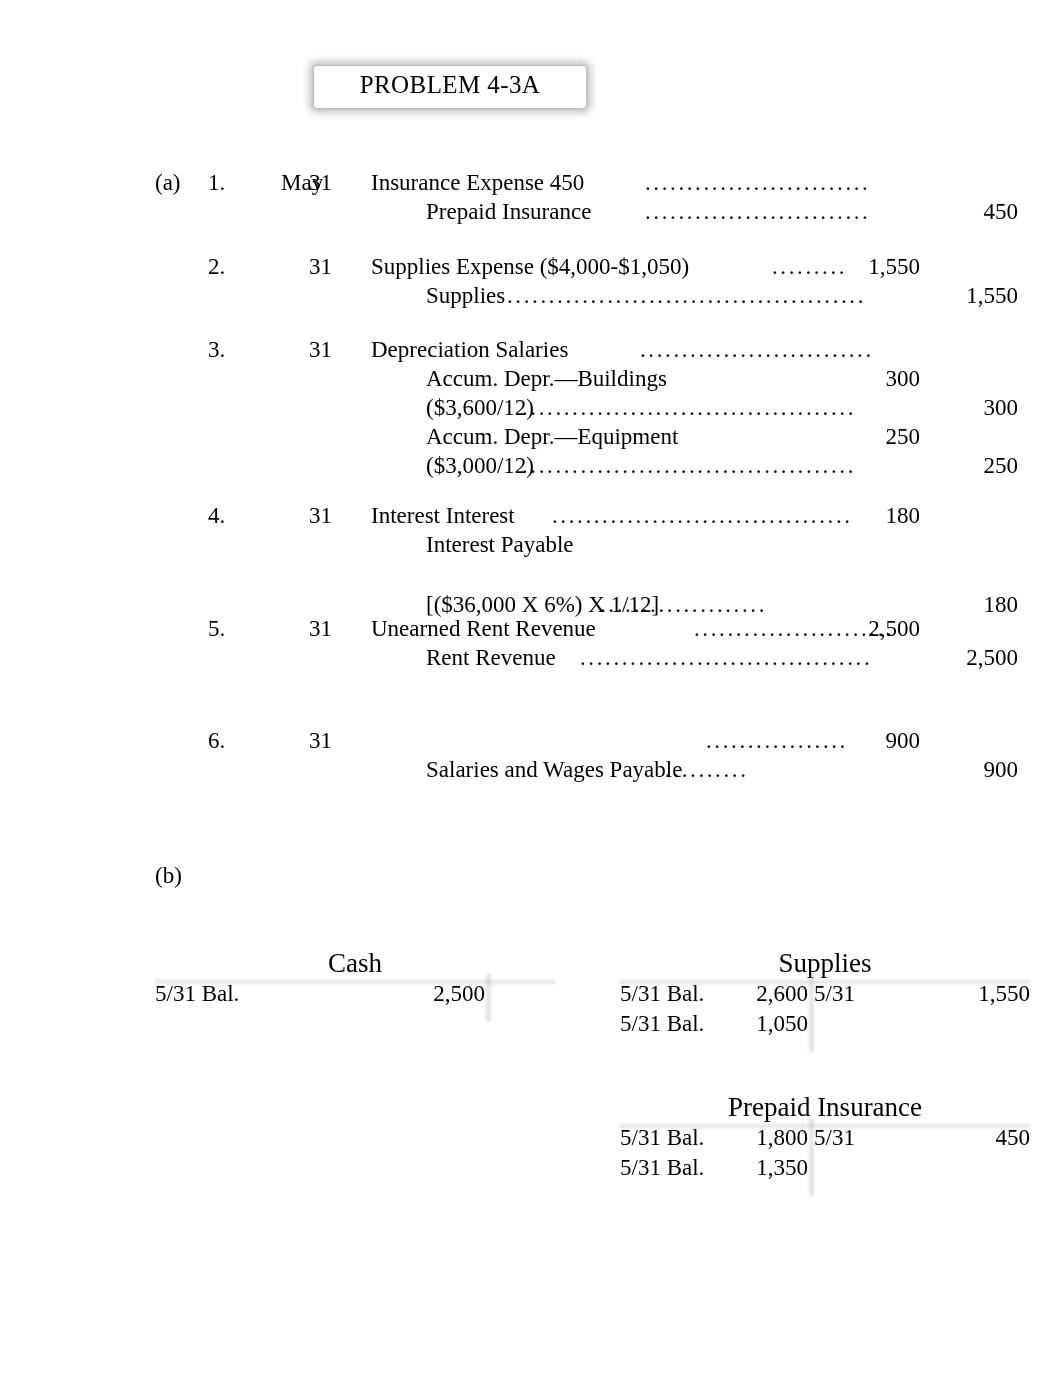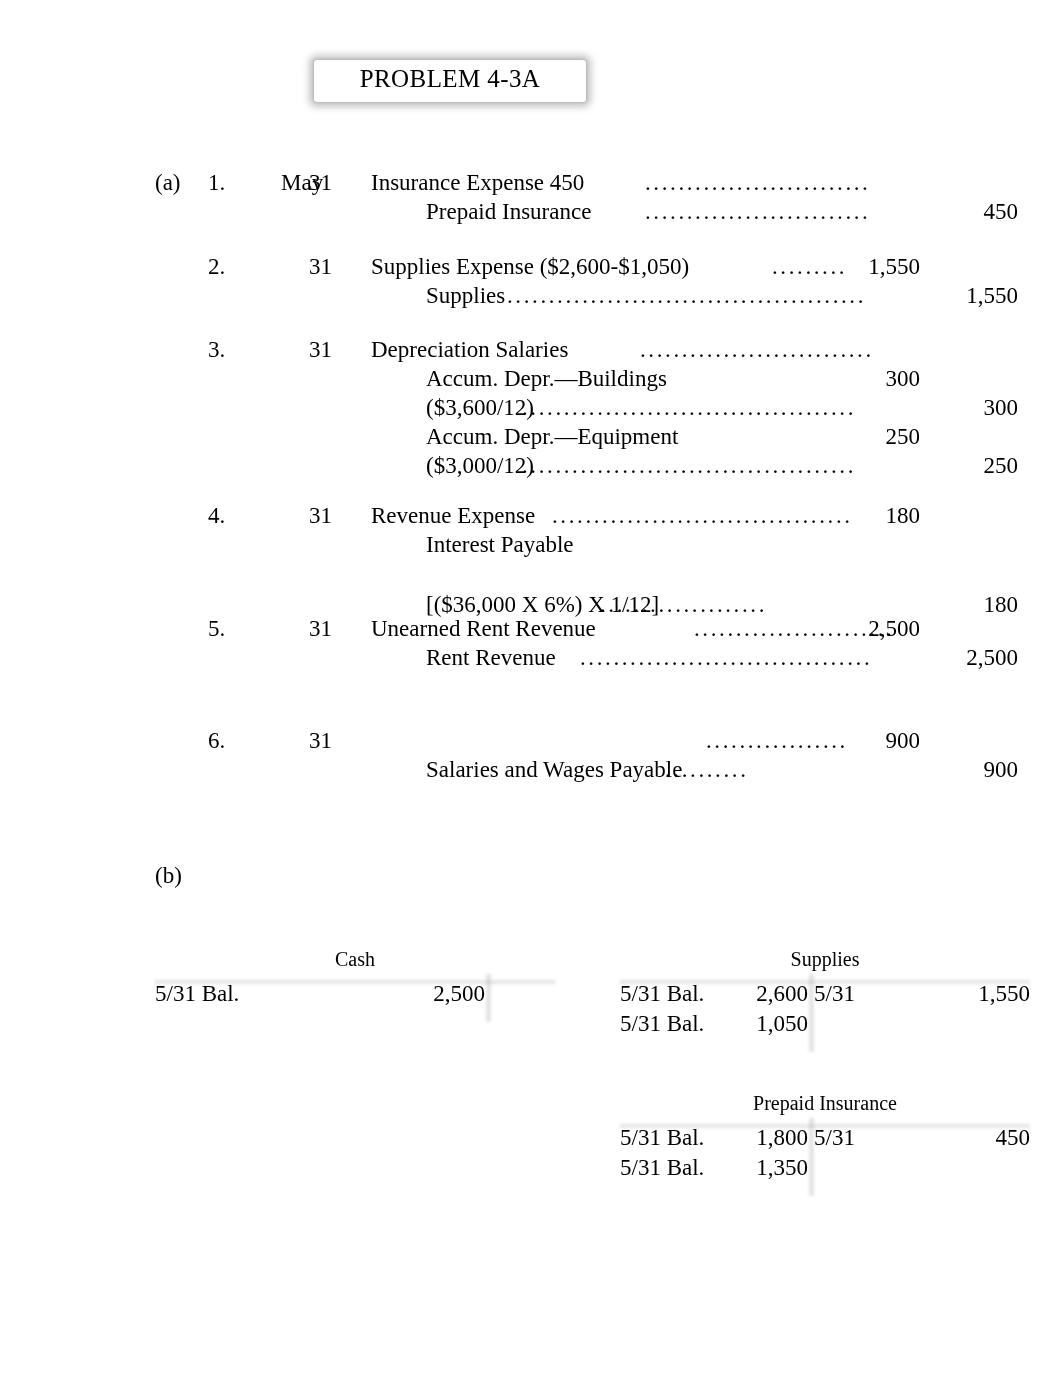--- a/index.html
+++ b/index.html
@@ -12,21 +12,21 @@
     height: 1377px;
     position: relative;
     font-family: "Liberation Serif", "DejaVu Serif", serif;
     color: #000000;
     overflow: hidden;
   }
 
   
   #title-wrap {
     position: absolute;
-    left: 0; top: 56px;
+    left: 0; top: 62px;
     width: 900px;
     text-align: center;
   }
   #title-box {
     display: inline-block;
     position: relative;
     padding: 9px 46px 11px 46px;
   }
   #title-box .shadowbox {
     position: absolute;
@@ -68,21 +68,21 @@
     left: 155px; top: 863px;
     font-size: 23px;
   }
 
   .taccount { position: absolute; font-size: 23px; }
   .ta-title {
     position: absolute;
     top: 0;
     width: 100%;
     text-align: center;
-    font-size: 20px;
+    font-size: 27px;
     white-space: nowrap;
   }
   .ta-rule {
     position: absolute;
     top: 31px;
     left: 0;
     height: 6px;
     background: linear-gradient(to bottom,
                 rgba(140,140,140,0.00) 0%,
                 rgba(140,140,140,0.30) 45%,
@@ -125,21 +125,21 @@
       <span class="c-leader" style="left: 645px;">...........................</span>
     </div>
     <div class="line" style="top: 199px;">
       <span class="c-acct indent">Prepaid Insurance</span>
       <span class="c-leader" style="left: 645px;">...........................</span>
       <span class="c-credit">450</span>
     </div>
     <div class="line" style="top: 254px;">
       <span class="c-num">2.</span>
       <span class="c-day">31</span>
-      <span class="c-acct">Supplies Expense ($2,600-$1,050)</span>
+      <span class="c-acct">Supplies Expense ($4,000-$1,050)</span>
       <span class="c-leader" style="left: 772px;">.........</span>
       <span class="c-debit">1,550</span>
     </div>
     <div class="line" style="top: 283px;">
       <span class="c-acct indent">Supplies</span>
       <span class="c-leader" style="left: 507px;">...........................................</span>
       <span class="c-credit">1,550</span>
     </div>
     <div class="line" style="top: 337px;">
       <span class="c-num">3.</span>
@@ -161,21 +161,21 @@
       <span class="c-debit">250</span>
     </div>
     <div class="line" style="top: 453px;">
       <span class="c-acct indent">($3,000/12)</span>
       <span class="c-leader" style="left: 522px;">........................................</span>
       <span class="c-credit">250</span>
     </div>
     <div class="line" style="top: 503px;">
       <span class="c-num">4.</span>
       <span class="c-day">31</span>
-      <span class="c-acct">Revenue Expense</span>
+      <span class="c-acct">Interest Interest</span>
       <span class="c-leader" style="left: 552px;">....................................</span>
       <span class="c-debit">180</span>
     </div>
     <div class="line" style="top: 532px;">
       <span class="c-acct indent">Interest Payable</span>
     </div>
     <div class="line" style="top: 592px;">
       <span class="c-acct indent">[($36,000 X 6%) X 1/12]</span>
       <span class="c-leader" style="left: 600px;">....................</span>
       <span class="c-credit">180</span>

